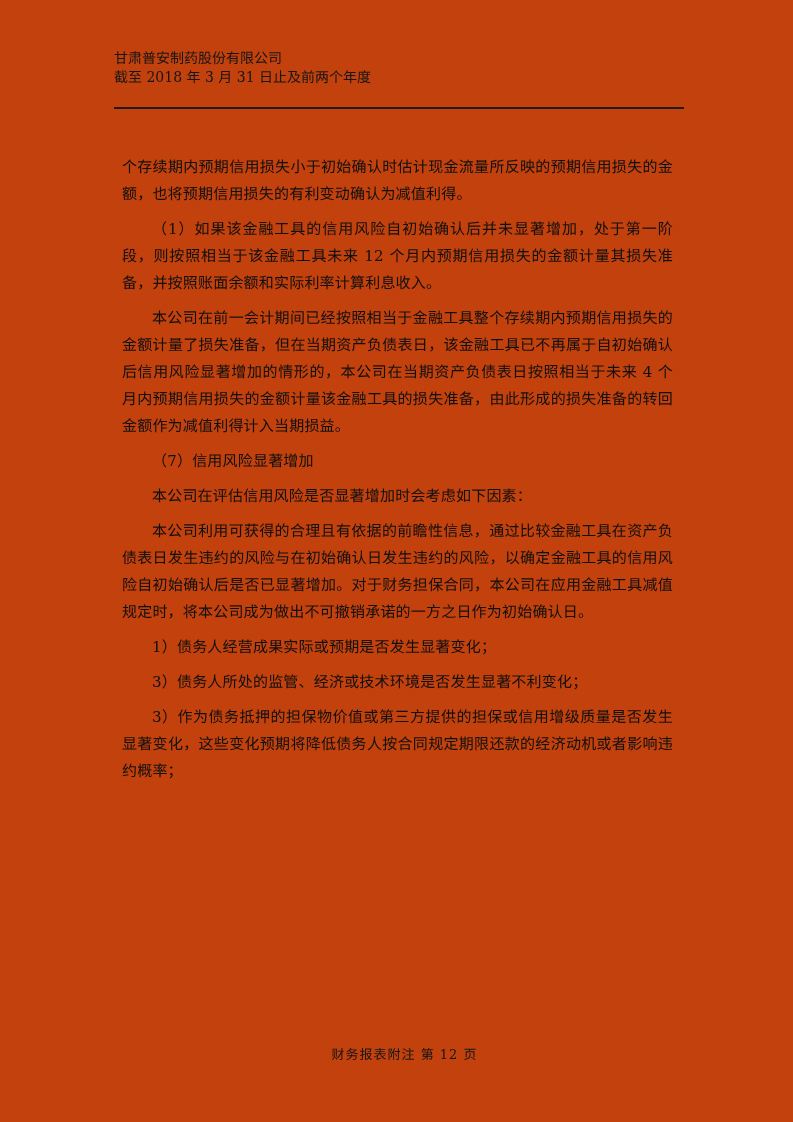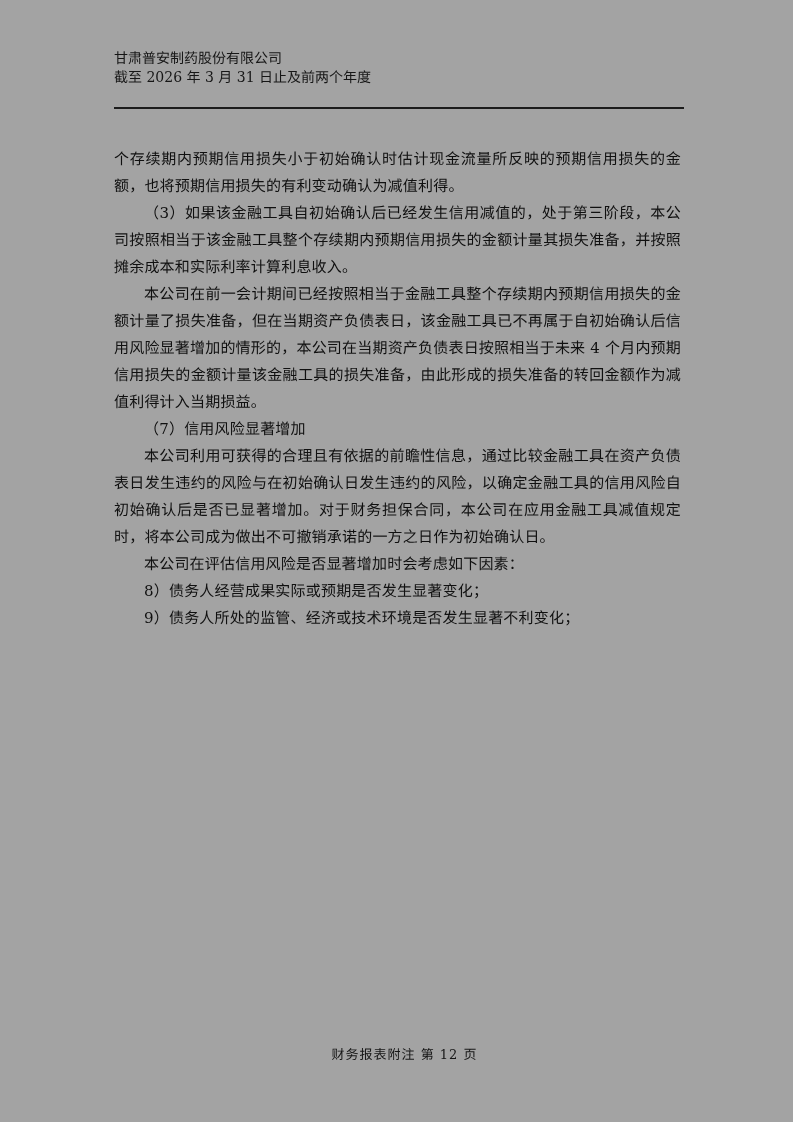--- a/index.html
+++ b/index.html
@@ -4,21 +4,21 @@
 <style>
   html, body {
     margin: 0;
     padding: 0;
     background: #ffffff;
   }
   .page {
     position: relative;
     width: 793px;
     height: 1122px;
-    background: #a3a3a3;
+    background: #c2410c;
     color: #111111;
     font-family: "DejaVu Serif", "Liberation Serif", serif;
     overflow: hidden;
   }
   .doc-header {
     position: absolute;
     left: 114px;
     top: 49px;
     width: 568px;
     font-size: 14px;
@@ -39,21 +39,21 @@
     left: 114px;
     top: 146px;
     width: 567px;
     font-size: 15px;
     line-height: 27px;
     text-align: justify;
     color: #101010;
     letter-spacing: 0.2px;
   }
   .doc-body p {
-    margin: 0;
+    margin: 8px;
     padding: 0;
     text-indent: 2em;
   }
   .doc-body p.cont {
     text-indent: 0;
   }
   .doc-footer {
     position: absolute;
     left: 0;
     top: 1044px;
@@ -65,33 +65,34 @@
     margin-left: 8px;
   }
 </style>
 </head>
 <body>
 
 <div class="page">
 
   <div class="doc-header">
     <div>甘肃普安制药股份有限公司</div>
-    <div>截至 2026 年 3 月 31 日止及前两个年度</div>
+    <div>截至 2018 年 3 月 31 日止及前两个年度</div>
   </div>
 
   <div class="header-rule"></div>
 
   <div class="doc-body">
     <p class="cont">个存续期内预期信用损失小于初始确认时估计现金流量所反映的预期信用损失的金额，也将预期信用损失的有利变动确认为减值利得。</p>
-    <p>（3）如果该金融工具自初始确认后已经发生信用减值的，处于第三阶段，本公司按照相当于该金融工具整个存续期内预期信用损失的金额计量其损失准备，并按照摊余成本和实际利率计算利息收入。</p>
+    <p>（1）如果该金融工具的信用风险自初始确认后并未显著增加，处于第一阶段，则按照相当于该金融工具未来 12 个月内预期信用损失的金额计量其损失准备，并按照账面余额和实际利率计算利息收入。</p>
     <p>本公司在前一会计期间已经按照相当于金融工具整个存续期内预期信用损失的金额计量了损失准备，但在当期资产负债表日，该金融工具已不再属于自初始确认后信用风险显著增加的情形的，本公司在当期资产负债表日按照相当于未来 4 个月内预期信用损失的金额计量该金融工具的损失准备，由此形成的损失准备的转回金额作为减值利得计入当期损益。</p>
     <p>（7）信用风险显著增加</p>
+    <p>本公司在评估信用风险是否显著增加时会考虑如下因素：</p>
     <p>本公司利用可获得的合理且有依据的前瞻性信息，通过比较金融工具在资产负债表日发生违约的风险与在初始确认日发生违约的风险，以确定金融工具的信用风险自初始确认后是否已显著增加。对于财务担保合同，本公司在应用金融工具减值规定时，将本公司成为做出不可撤销承诺的一方之日作为初始确认日。</p>
-    <p>本公司在评估信用风险是否显著增加时会考虑如下因素：</p>
-    <p>8）债务人经营成果实际或预期是否发生显著变化；</p>
-    <p>9）债务人所处的监管、经济或技术环境是否发生显著不利变化；</p>
+    <p>1）债务人经营成果实际或预期是否发生显著变化；</p>
+    <p>3）债务人所处的监管、经济或技术环境是否发生显著不利变化；</p>
+    <p>3）作为债务抵押的担保物价值或第三方提供的担保或信用增级质量是否发生显著变化，这些变化预期将降低债务人按合同规定期限还款的经济动机或者影响违约概率；</p>
   </div>
 
   <div class="doc-footer">
     <span>财务报表附注 第 12 页</span>
   </div>
 
 </div>
 
 </body></html>

